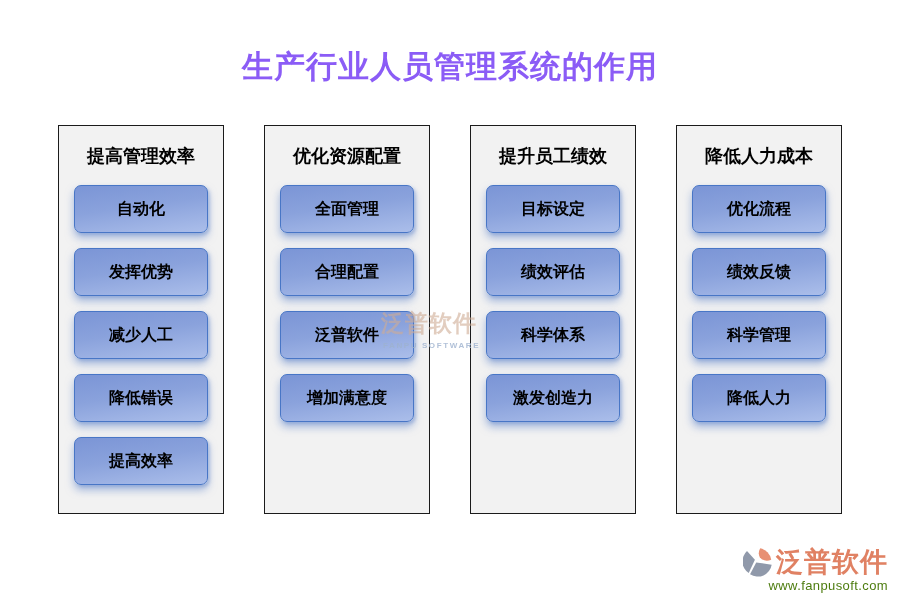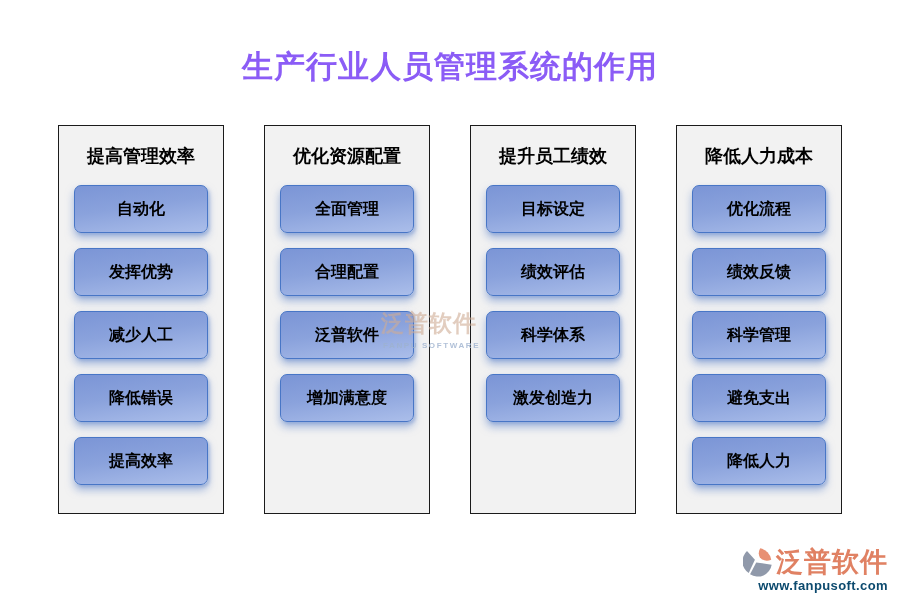--- a/index.html
+++ b/index.html
@@ -42,21 +42,21 @@
     color:rgba(206,172,148,.60);}
   .wm-en{display:block;font-size:8px;font-weight:700;letter-spacing:1.6px;
     color:rgba(158,178,206,.80);margin-top:6px;margin-left:2px;}
 
   .brand{
     position:absolute;right:12px;bottom:7px;z-index:10;
     display:flex;flex-direction:column;align-items:flex-end;
   }
   .brand-row{display:flex;align-items:center;gap:3px;}
   .brand-name{font-size:27px;font-weight:700;color:#e08163;letter-spacing:1px;}
-  .brand-url{font-size:13px;font-weight:700;color:#0c4a6e;letter-spacing:.4px;margin-top:-2px;}
+  .brand-url{font-size:13px;font-weight:400;color:#4d7c0f;letter-spacing:.4px;margin-top:-2px;}
 </style>
 </head>
 <body>
 
 <div class="stage">
 
   <h1 class="title">生产行业人员管理系统的作用</h1>
 
   <div class="panels">
 
@@ -83,21 +83,20 @@
       <div class="btn">绩效评估</div>
       <div class="btn">科学体系</div>
       <div class="btn">激发创造力</div>
     </section>
 
     <section class="panel">
       <div class="panel-header">降低人力成本</div>
       <div class="btn">优化流程</div>
       <div class="btn">绩效反馈</div>
       <div class="btn">科学管理</div>
-      <div class="btn">避免支出</div>
       <div class="btn">降低人力</div>
     </section>
 
   </div>
 
   <div class="watermark">
     <span class="wm-cn">泛普软件</span>
     <span class="wm-en">FANPU SOFTWARE</span>
   </div>
 

